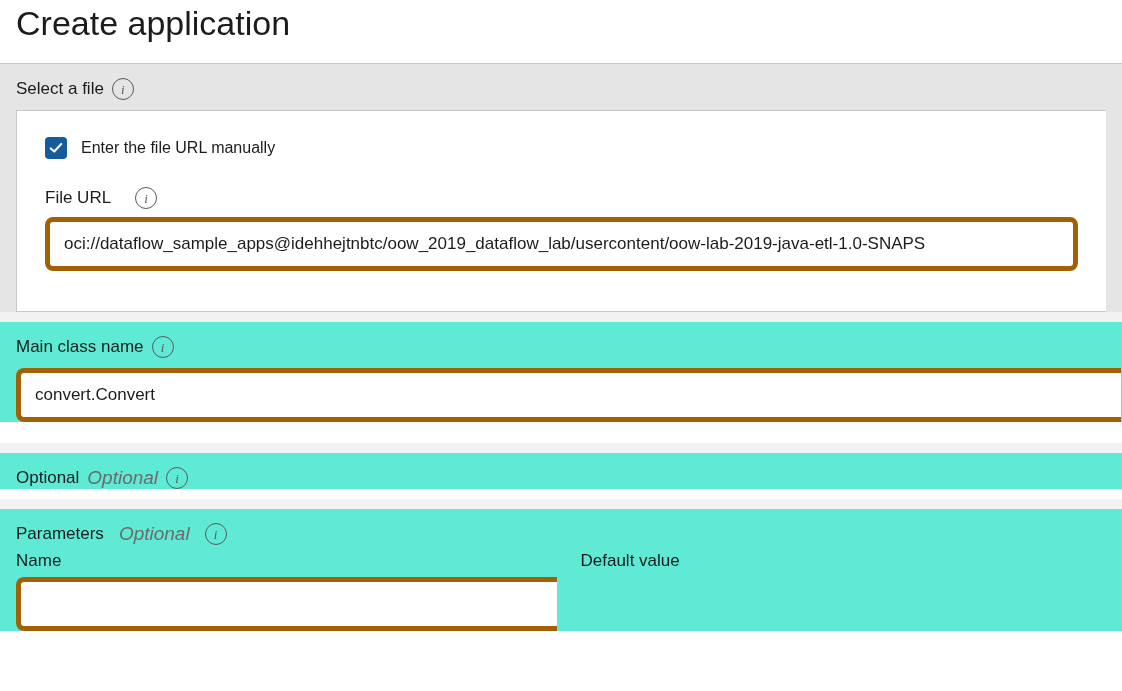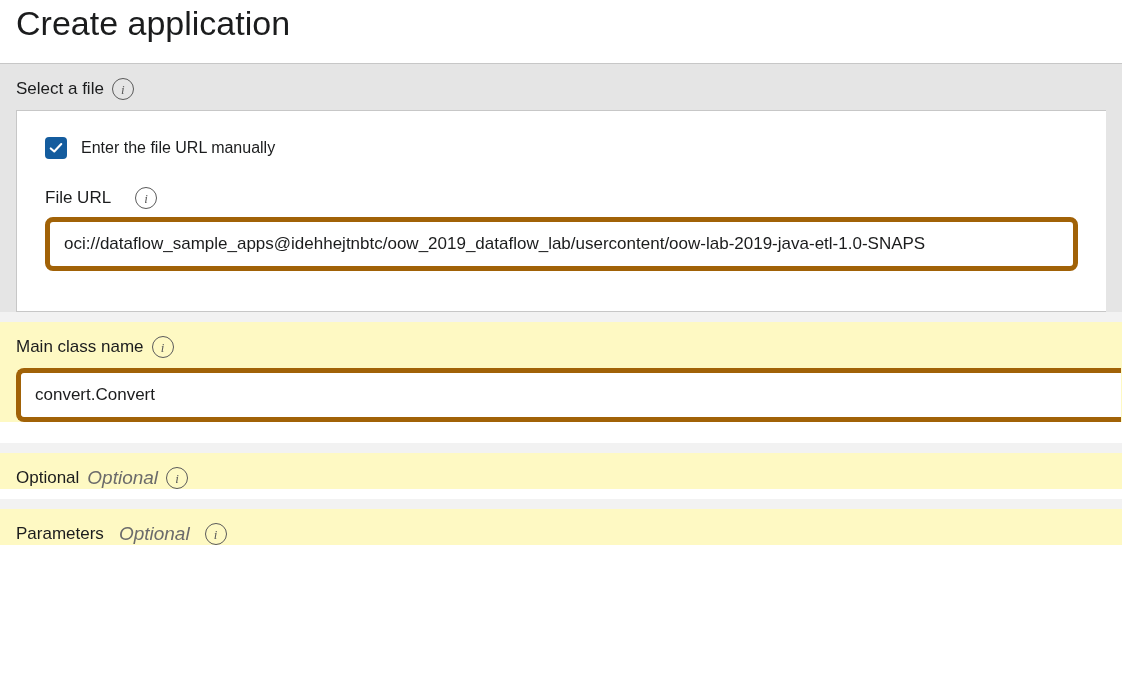--- a/index.html
+++ b/index.html
@@ -117,21 +117,21 @@
     border-radius: 8px;
     padding: 12px 14px;
     font-size: 17px;
     font-family: inherit;
     color: #1b1c1d;
     background: #fff;
   }
 
   .field-block {
     padding: 14px 1px 0 16px;
-    background: #fef9c3;
+    background: #5eead4;
   }
 
   .input-wrap {
     margin-bottom: 21px;
   }
 
   .input-wrap .text-input {
     border-right: none;
     border-top-right-radius: 0;
     border-bottom-right-radius: 0;
@@ -230,14 +230,23 @@
   </div>
 
   <div class="gap-below"></div>
 
   <div class="field-block" style="padding-bottom:0;">
     <div class="field-label-row" style="margin-bottom:6px;gap:15px;">
       <span>Parameters</span>
       <span class="optional">Optional</span>
       <span class="info-icon">i</span>
     </div>
+    <div class="params-cols">
+      <div class="params-col" style="padding-right:24px;">
+        <div class="params-col-label">Name</div>
+        <input type="text" class="text-input" value="" style="">
+      </div>
+      <div class="params-col">
+        <div class="params-col-label">Default value</div>
+      </div>
+    </div>
   </div>
 </div>
 
 </body></html>

